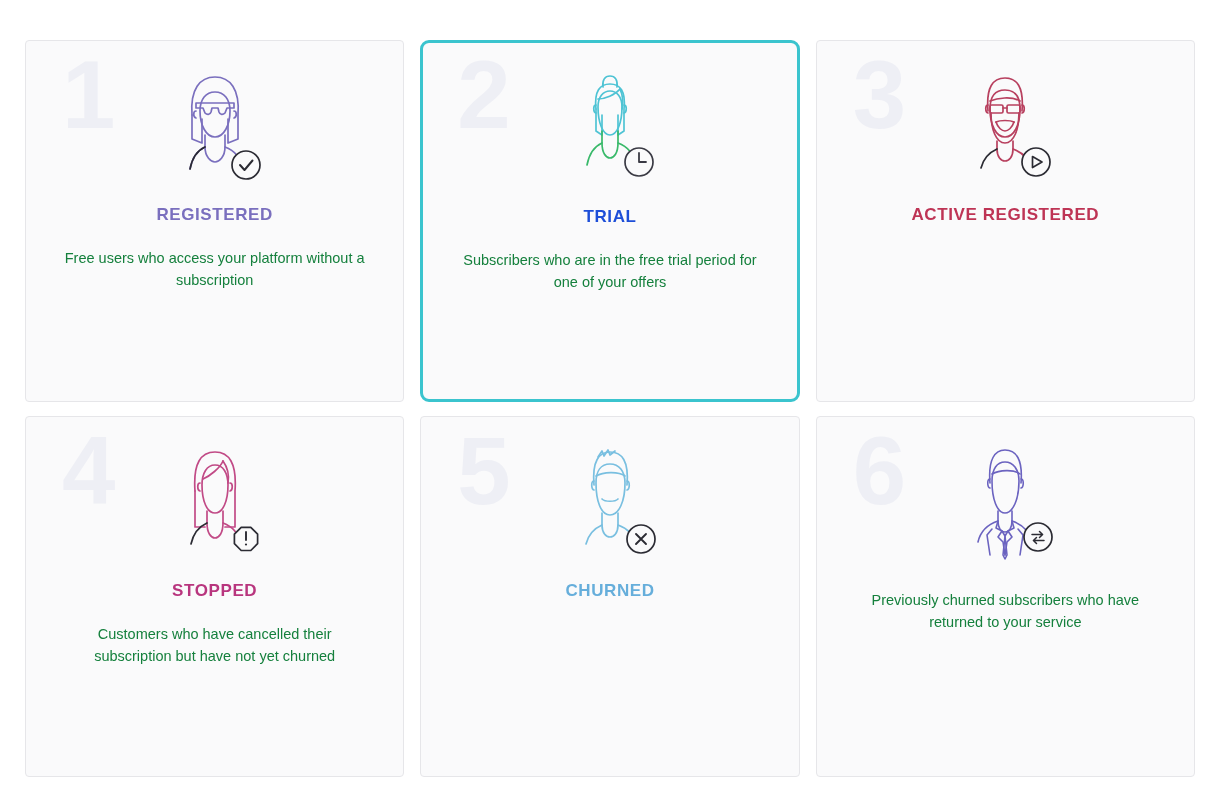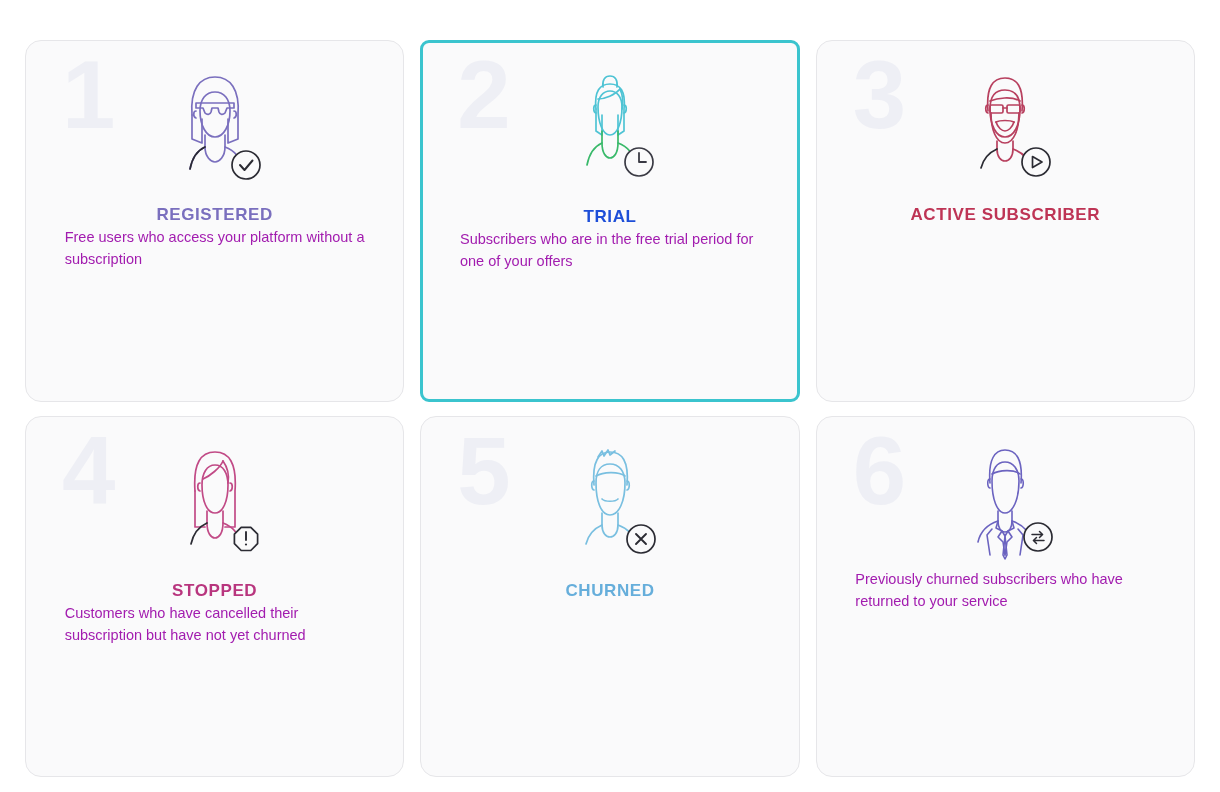--- a/index.html
+++ b/index.html
@@ -25,21 +25,21 @@
     grid-template-rows: repeat(2, 1fr);
     column-gap: 16px;
     row-gap: 14px;
   }
 
   .status-card {
     position: relative;
     box-sizing: border-box;
     background: #fafafb;
     border: 1px solid #e6e6e9;
-    border-radius: 16px;
+    border-radius: 4px;
     overflow: hidden;
     display: block;
     cursor: pointer;
   }
   .status-card.selected {
     border: 3px solid #3bc4ce;
     background: #fafafb;
     border-radius: 9px;
   }
 
@@ -79,25 +79,25 @@
     text-align: center;
     font-size: 17px;
     font-weight: 700;
     letter-spacing: 0.6px;
     margin-top: 14px;
   }
 
   .card-desc {
     position: relative;
     z-index: 2;
-    text-align: left;
+    text-align: center;
     font-size: 14.5px;
     line-height: 1.55;
-    color: #a21caf;
-    margin: 1px auto 0 auto;
+    color: #15803d;
+    margin: 22px auto 0 auto;
     max-width: 300px;
   }
 </style>
 </head>
 <body>
 
 <div id="status-grid">
 
   <div class="status-card">
     <div class="card-number">1</div>
@@ -167,21 +167,21 @@
           <path d="M56 55 C58 61 62 64 65 64 C68 64 72 61 74 55"></path>
           <path d="M51 46 C51 62 56 76 65 76 C74 76 79 62 79 46"></path>
           <path d="M57 74 L57 82 C57 90 61 94 65 94 C69 94 73 90 73 82 L73 74"></path>
           <path d="M73 82 C84 86 89 93 91 101"></path>
         </g>
         <path d="M57 82 C48 86 43 93 41 101" stroke="#2b2b33" stroke-width="1.7" fill="none" stroke-linecap="round"></path>
         <circle cx="96" cy="95" r="14" fill="#fafafb" stroke="#2b2b33" stroke-width="1.7"></circle>
         <path d="M92.5 89.5 L102 95 L92.5 100.5 Z" stroke="#2b2b33" stroke-width="1.7" fill="none" stroke-linejoin="round"></path>
       </svg>
     </div>
-    <div class="card-title" style="color:#be3455">ACTIVE SUBSCRIBER</div>
+    <div class="card-title" style="color:#be3455">ACTIVE REGISTERED</div>
   </div>
 
   <div class="status-card">
     <div class="card-number">4</div>
     <div class="card-illustration">
       <svg width="130" height="120" viewBox="0 0 130 120" fill="none">
         <g stroke="#c14a86" stroke-width="1.7" stroke-linecap="round" stroke-linejoin="round" fill="none">
           <path d="M45 48 C43 20 51 9 65 9 C79 9 87 20 85 48 L85 84 L75 84"></path>
           <path d="M45 48 L45 84 L55 84"></path>
           <path d="M52 42 C52 30 57 22 65 22 C73 22 78 30 78 42 C78 58 73 70 65 70 C57 70 52 58 52 42"></path>

